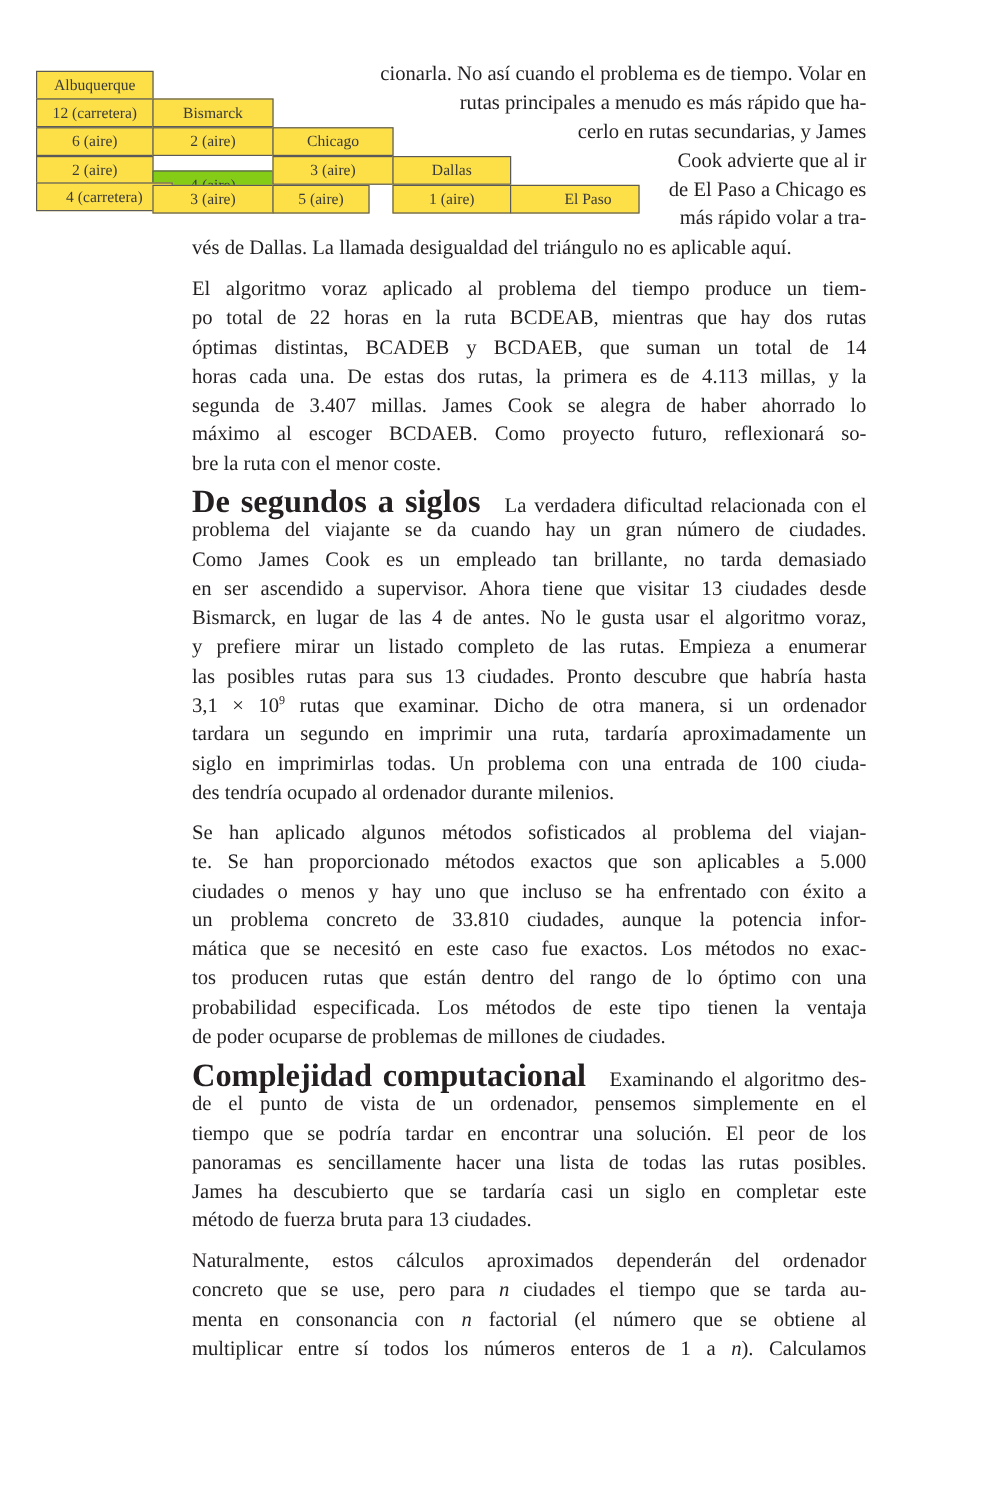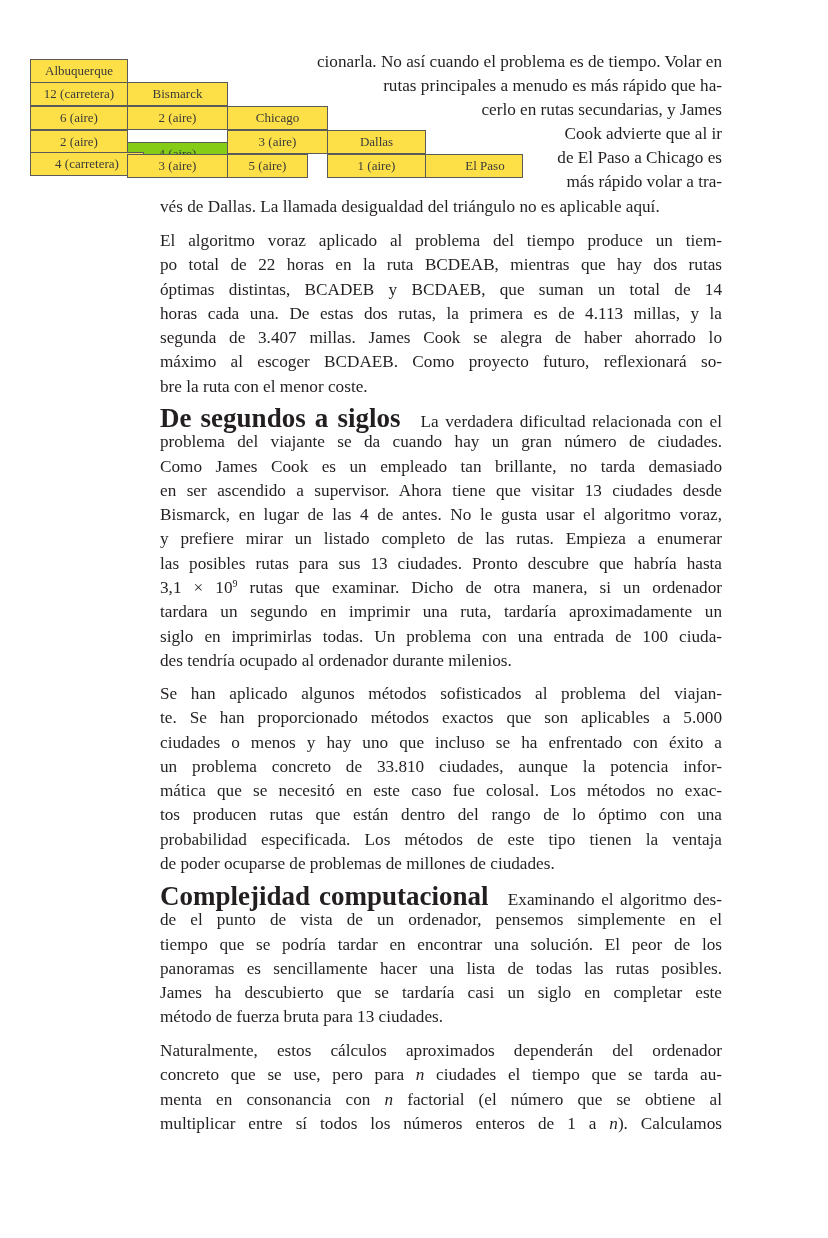--- a/index.html
+++ b/index.html
@@ -44,21 +44,21 @@
 
     <div class="cell" style="left:0;top:71px;width:98px;">2 (aire)</div>
     <div class="cell hl" style="left:97px;top:71px;width:101px;">4 (aire)</div>
     <div class="cell" style="left:197px;top:71px;width:101px;">3 (aire)</div>
     <div class="cell" style="left:297px;top:71px;width:99px;">Dallas</div>
 
     <div class="cell" style="left:0;top:93px;width:114px;">4 (carretera)</div>
     <div class="cell" style="left:97px;top:95px;width:101px;">3 (aire)</div>
     <div class="cell" style="left:197px;top:95px;width:81px;">5 (aire)</div>
     <div class="cell" style="left:297px;top:95px;width:99px;">1 (aire)</div>
-    <div class="cell" style="left:395px;top:95px;width:98px;padding-left:22px;">El Paso</div>
+    <div class="cell" style="left:395px;top:95px;width:108px;padding-left:22px;">El Paso</div>
   </div>
 
   <div class="wrapline" style="top:50px;">cionarla. No así cuando el problema es de tiempo. Volar en</div>
   <div class="wrapline" style="top:74px;">rutas principales a menudo es más rápido que ha-</div>
   <div class="wrapline" style="top:98px;">cerlo en rutas secundarias, y James</div>
   <div class="wrapline" style="top:122px;">Cook advierte que al ir</div>
   <div class="wrapline" style="top:146px;">de El Paso a Chicago es</div>
   <div class="wrapline" style="top:170px;">más rápido volar a tra-</div>
 
   <div class="body" style="top:195px;">
@@ -87,21 +87,21 @@
     <span class="line">tardara un segundo en imprimir una ruta, tardaría aproximadamente un</span>
     <span class="line">siglo en imprimirlas todas. Un problema con una entrada de 100 ciuda-</span>
     <span class="line last">des tendría ocupado al ordenador durante milenios.</span>
   </div>
 
   <div class="body" style="top:682px;">
     <span class="line">Se han aplicado algunos métodos sofisticados al problema del viajan-</span>
     <span class="line">te. Se han proporcionado métodos exactos que son aplicables a 5.000</span>
     <span class="line">ciudades o menos y hay uno que incluso se ha enfrentado con éxito a</span>
     <span class="line">un problema concreto de 33.810 ciudades, aunque la potencia infor-</span>
-    <span class="line">mática que se necesitó en este caso fue colosal. Los métodos no exac-</span>
+    <span class="line">mática que se necesitó en este caso fue exactos. Los métodos no exac-</span>
     <span class="line">tos producen rutas que están dentro del rango de lo óptimo con una</span>
     <span class="line">probabilidad especificada. Los métodos de este tipo tienen la ventaja</span>
     <span class="line last">de poder ocuparse de problemas de millones de ciudades.</span>
   </div>
 
   <div class="body" style="top:884px;">
     <span class="line"><span class="head">Complejidad computacional</span>&nbsp;&nbsp;&nbsp;<span>Examinando el algoritmo des-</span></span>
     <span class="line">de el punto de vista de un ordenador, pensemos simplemente en el</span>
     <span class="line">tiempo que se podría tardar en encontrar una solución. El peor de los</span>
     <span class="line">panoramas es sencillamente hacer una lista de todas las rutas posibles.</span>

